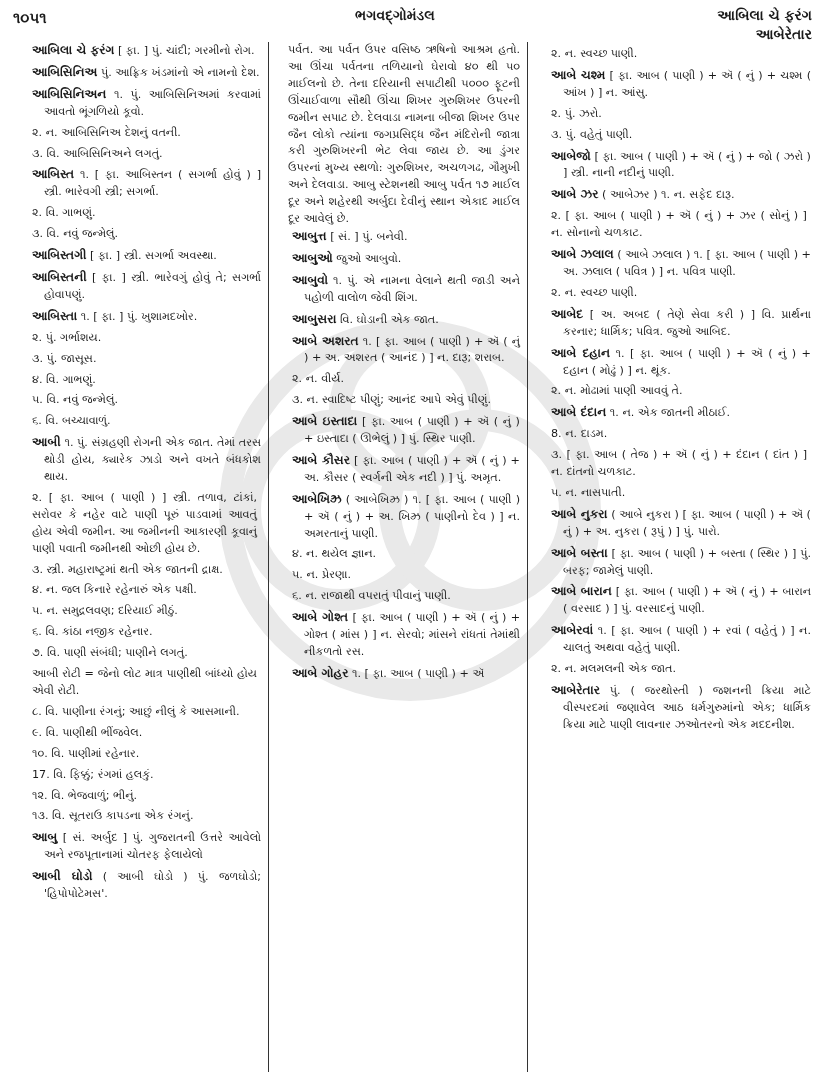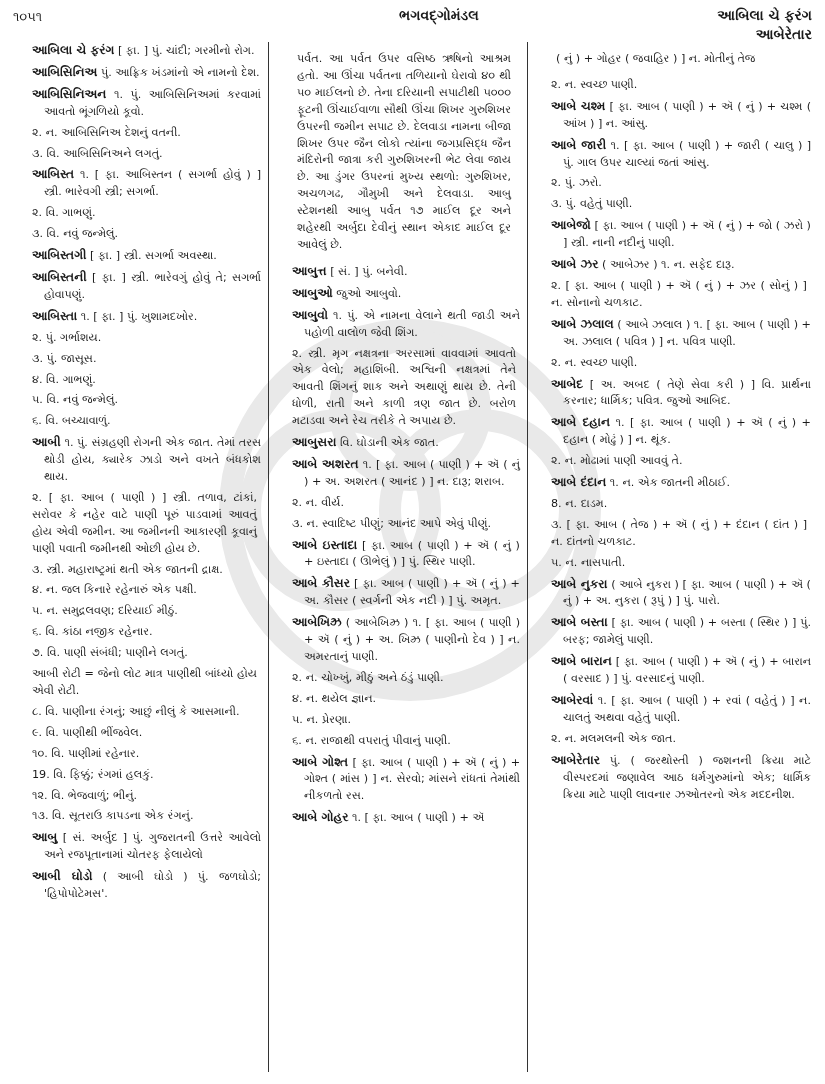--- a/index.html
+++ b/index.html
@@ -1,31 +1,31 @@
 <!DOCTYPE html>
 <html><head>
 <meta charset="utf-8">
 <style>
   html, body { margin:0; padding:0; background:#ffffff; }
   body { width:825px; height:1084px; position:relative; overflow:hidden;
          font-family:"DejaVu Sans", "Liberation Sans", sans-serif; color:#1a1a1a; }
   .watermark { position:absolute; left:200px; top:180px; width:420px; height:620px; pointer-events:none; }
   .header { position:absolute; left:0; top:0; width:825px; height:58px; }
-  .pg-num { position:absolute; left:13px; top:9px; font-size:13px; font-weight:normal;text-align:center; }
-  .running { position:absolute; left:355px; top:7px; font-size:14px; font-weight:bold;margin-left:44px; }
+  .pg-num { position:absolute; left:13px; top:9px; font-size:15px; font-weight:bold;text-align:center; }
+  .running { position:absolute; left:355px; top:7px; font-size:14px; font-weight:bold; }
   .guide1 { position:absolute; right:13px; top:7px; font-size:14px; font-weight:bold; }
   .guide2 { position:absolute; right:13px; top:26px; font-size:14px; font-weight:bold; }
   .col { position:absolute; top:42px; font-size:11.2px; line-height:16.9px; text-align:justify; }
   .col1 { left:16px; width:245px; }
   .col2 { left:276px; width:244px; }
   .col3 { left:535px; width:276px; }
   .rule { position:absolute; top:42px; width:1px; height:1030px; background:#333; }
   .r1 { left:268px; } .r2 { left:527px; }
   .entry { margin:0 0 4px 16px; padding-left:12px; text-indent:-12px; }
-  .cont { margin:9px; padding-left:12px; }
+  .cont { margin:0; padding-left:12px; }
   .sense { margin:4px; padding-left:12px; }
   .hw { font-weight:bold; font-size:12.2px; }
 </style>
 </head>
 <body>
 
 <svg class="watermark" viewBox="0 0 420 620">
   <g fill="none" stroke="#e9e9e9" stroke-width="22">
     <circle cx="210" cy="330" r="180"></circle>
     <circle cx="140" cy="330" r="90"></circle>
@@ -65,51 +65,47 @@
     <p class="sense">૨. [ ફા. આબ ( પાણી ) ] સ્ત્રી. તળાવ, ટાંકાં, સરોવર કે નહેર વાટે પાણી પૂરું પાડવામાં આવતું હોય એવી જમીન. આ જમીનની આકારણી કૂવાનું પાણી પવાતી જમીનથી ઓછી હોય છે.</p>
     <p class="sense">૩. સ્ત્રી. મહારાષ્ટ્રમાં થતી એક જાતની દ્રાક્ષ.</p>
     <p class="sense">૪. ન. જલ કિનારે રહેનારું એક પક્ષી.</p>
     <p class="sense">૫. ન. સમુદ્રલવણ; દરિયાઈ મીઠું.</p>
     <p class="sense">૬. વિ. કાંઠા નજીક રહેનાર.</p>
     <p class="sense">૭. વિ. પાણી સંબંધી; પાણીને લગતું.</p>
     <p class="sense">   આબી રોટી = જેનો લોટ માત્ર પાણીથી બાંધ્યો હોય એવી રોટી.</p>
     <p class="sense">૮. વિ. પાણીના રંગનું; આછું નીલું કે આસમાની.</p>
     <p class="sense">૯. વિ. પાણીથી ભીંજવેલ.</p>
     <p class="sense">૧૦. વિ. પાણીમાં રહેનાર.</p>
-    <p class="sense">19. વિ. ફિક્કું; રંગમાં હલકું.</p>
+    <p class="sense">17. વિ. ફિક્કું; રંગમાં હલકું.</p>
     <p class="sense">૧૨. વિ. ભેજવાળું; ભીનું.</p>
     <p class="sense">૧૩. વિ. સૂતરાઉ કાપડના એક રંગનું.</p>
     <p class="entry"><span class="hw">આબુ</span><span> [ સં. અર્બુદ ] પું. ગુજરાતની ઉત્તરે આવેલો અને રજપૂતાનામાં ચોતરફ ફેલાયેલો</span></p>
     <p class="entry"><span class="hw">આબી ઘોડો</span><span> ( આબી ઘોડો ) પું. જળઘોડો; 'હિપોપોટેમસ'.</span></p>
   </div>
 <div class="col col2">
     <p class="cont">પર્વત. આ પર્વત ઉપર વસિષ્ઠ ઋષિનો આશ્રમ હતો. આ ઊંચા પર્વતના તળિયાનો ઘેરાવો ૪૦ થી ૫૦ માઈલનો છે. તેના દરિયાની સપાટીથી ૫૦૦૦ ફૂટની ઊંચાઈવાળા સૌથી ઊંચા શિખર ગુરુશિખર ઉપરની જમીન સપાટ છે. દેલવાડા નામના બીજા શિખર ઉપર જૈન લોકો ત્યાંના જગપ્રસિદ્ધ જૈન મંદિરોની જાત્રા કરી ગુરુશિખરની ભેટ લેવા જાય છે. આ ડુંગર ઉપરનાં મુખ્ય સ્થળો: ગુરુશિખર, અચળગઢ, ગૌમુખી અને દેલવાડા. આબુ સ્ટેશનથી આબુ પર્વત ૧૭ માઈલ દૂર અને શહેરથી અર્બુદા દેવીનું સ્થાન એકાદ માઈલ દૂર આવેલું છે.</p>
     <p class="entry"><span class="hw">આબુત્ત</span><span> [ સં. ] પું. બનેવી.</span></p>
     <p class="entry"><span class="hw">આબુઓ</span><span> જુઓ આબુવો.</span></p>
     <p class="entry"><span class="hw">આબુવો</span><span> ૧. પું. એ નામના વેલાને થતી જાડી અને પહોળી વાલોળ જેવી શિંગ.</span></p>
-    <p class="sense">૨. સ્ત્રી. મૃગ નક્ષત્રના અરસામાં વાવવામાં આવતો એક વેલો; મહાશિંબી. અશ્વિની નક્ષત્રમાં તેને આવતી શિંગનું શાક અને અથાણું થાય છે. તેની ધોળી, રાતી અને કાળી ત્રણ જાત છે. બરોળ મટાડવા અને રેચ તરીકે તે અપાય છે.</p>
     <p class="entry"><span class="hw">આબુસરા</span><span> વિ. ઘોડાની એક જાત.</span></p>
     <p class="entry"><span class="hw">આબે અશરત</span><span> ૧. [ ફા. આબ ( પાણી ) + ઍ ( નું ) + અ. અશરત ( આનંદ ) ] ન. દારૂ; શરાબ.</span></p>
     <p class="sense">૨. ન. વીર્ય.</p>
     <p class="sense">૩. ન. સ્વાદિષ્ટ પીણું; આનંદ આપે એવું પીણું.</p>
     <p class="entry"><span class="hw">આબે ઇસ્તાદા</span><span> [ ફા. આબ ( પાણી ) + ઍ ( નું ) + ઇસ્તાદા ( ઊભેલું ) ] પું. સ્થિર પાણી.</span></p>
     <p class="entry"><span class="hw">આબે કૌસર</span><span> [ ફા. આબ ( પાણી ) + ઍ ( નું ) + અ. કૌસર ( સ્વર્ગની એક નદી ) ] પું. અમૃત.</span></p>
     <p class="entry"><span class="hw">આબેખિઝ્ર</span><span> ( આબેખિઝ્ર ) ૧. [ ફા. આબ ( પાણી ) + ઍ ( નું ) + અ. ખિઝ્ર ( પાણીનો દેવ ) ] ન. અમરતાનું પાણી.</span></p>
-    <p class="sense">૨. ન. ચોખ્ખું, મીઠું અને ઠંડું પાણી.</p>
     <p class="sense">૪. ન. થયેલ જ્ઞાન.</p>
     <p class="sense">૫. ન. પ્રેરણા.</p>
     <p class="sense">૬. ન. રાજાથી વપરાતું પીવાનું પાણી.</p>
     <p class="entry"><span class="hw">આબે ગોશ્ત</span><span> [ ફા. આબ ( પાણી ) + ઍ ( નું ) + ગોશ્ત ( માંસ ) ] ન. સેરવો; માંસને રાંધતાં તેમાંથી નીકળતો રસ.</span></p>
     <p class="entry"><span class="hw">આબે ગોહર</span><span> ૧. [ ફા. આબ ( પાણી ) + ઍ</span></p>
   </div>
 <div class="col col3">
-    <p class="cont">( નું ) + ગોહર ( જવાહિર ) ] ન. મોતીનું તેજ</p>
     <p class="sense">૨. ન. સ્વચ્છ પાણી.</p>
     <p class="entry"><span class="hw">આબે ચશ્મ</span><span> [ ફા. આબ ( પાણી ) + ઍ ( નું ) + ચશ્મ ( આંખ ) ] ન. આંસુ.</span></p>
-    <p class="entry"><span class="hw">આબે જારી</span><span> ૧. [ ફા. આબ ( પાણી ) + જારી ( ચાલુ ) ] પું. ગાલ ઉપર ચાલ્યાં જતાં આંસુ.</span></p>
     <p class="sense">૨. પું. ઝરો.</p>
     <p class="sense">૩. પું. વહેતું પાણી.</p>
     <p class="entry"><span class="hw">આબેજો</span><span> [ ફા. આબ ( પાણી ) + ઍ ( નું ) + જો ( ઝરો ) ] સ્ત્રી. નાની નદીનું પાણી.</span></p>
     <p class="entry"><span class="hw">આબે ઝર</span><span> ( આબેઝર ) ૧. ન. સફેદ દારૂ.</span></p>
     <p class="sense">૨. [ ફા. આબ ( પાણી ) + ઍ ( નું ) + ઝર ( સોનું ) ] ન. સોનાનો ચળકાટ.</p>
     <p class="entry"><span class="hw">આબે ઝલાલ</span><span> ( આબે ઝલાલ ) ૧. [ ફા. આબ ( પાણી ) + અ. ઝલાલ ( પવિત્ર ) ] ન. પવિત્ર પાણી.</span></p>
     <p class="sense">૨. ન. સ્વચ્છ પાણી.</p>
     <p class="entry"><span class="hw">આબેદ</span><span> [ અ. અબદ ( તેણે સેવા કરી ) ] વિ. પ્રાર્થના કરનાર; ધાર્મિક; પવિત્ર. જુઓ આબિદ.</span></p>
     <p class="entry"><span class="hw">આબે દહાન</span><span> ૧. [ ફા. આબ ( પાણી ) + ઍ ( નું ) + દહાન ( મોઢું ) ] ન. થૂંક.</span></p>
     <p class="sense">૨. ન. મોઢામાં પાણી આવવું તે.</p>

